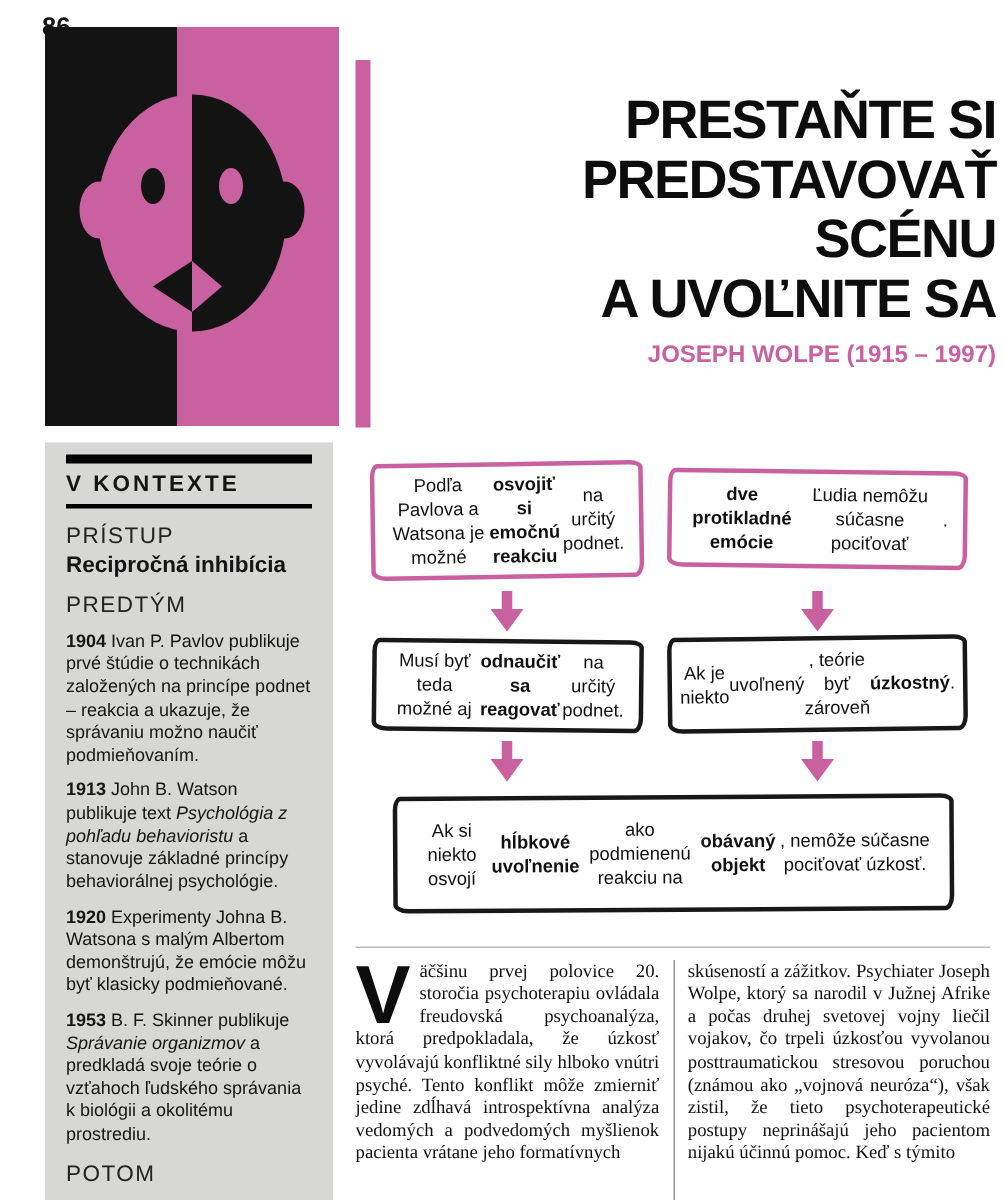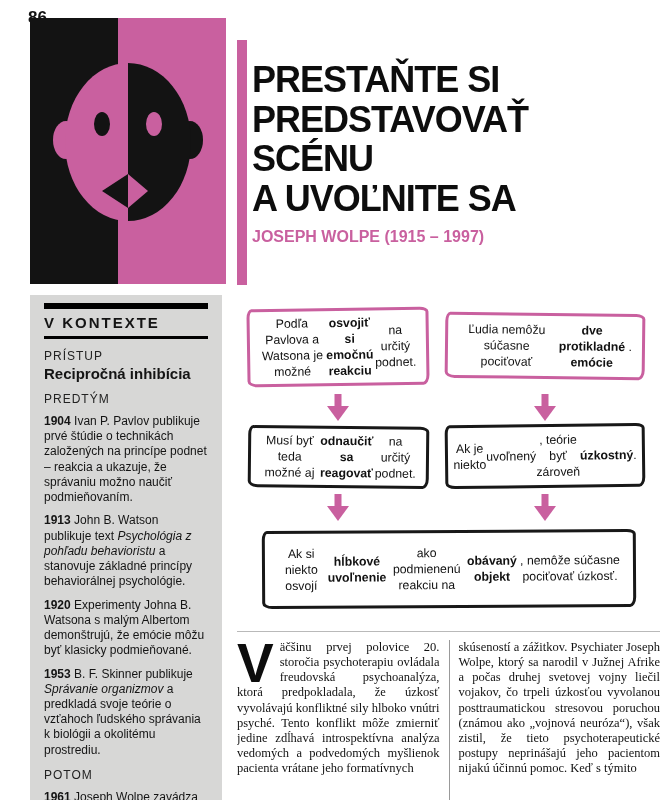--- a/index.html
+++ b/index.html
@@ -12,28 +12,28 @@
   body{font-family:"Liberation Sans",sans-serif;color:var(--ink);}
   .page{position:relative;width:669px;height:800px;background:#fff;overflow:hidden;margin:0 auto;}
 
   .page-num{position:absolute;left:28px;top:8px;font-size:17px;font-weight:bold;}
 
   .face-block{position:absolute;left:30px;top:18px;width:196px;height:266px;}
   .face-block svg{display:block;}
 
   .accent-bar{position:absolute;left:237px;top:40px;width:10px;height:245px;background:var(--pink);}
 
-  .title-block{position:absolute;left:252px;top:60px;width:398px;}
+  .title-block{position:absolute;left:266px;top:60px;width:398px;text-align:right;}
   .page-title{font-size:36px;line-height:1.1;font-weight:bold;letter-spacing:-1px;text-transform:uppercase;color:#0d0d0d;}
   .page-title span{display:block;}
   .subtitle{margin-top:10px;font-size:16px;font-weight:bold;color:var(--pink);letter-spacing:0px;}
 
   .sidebar{position:absolute;left:30px;top:295px;width:192px;height:505px;background:var(--gray);padding:8px 14px;overflow:hidden;}
   .ctx-header{border-top:6px solid #000;border-bottom:3px solid #000;padding:5px 0 5px 0;font-size:15px;font-weight:bold;letter-spacing:2px;}
-  .ctx-label{margin-top:10px;font-size:12px;letter-spacing:1px;color:#222;}
+  .ctx-label{margin-top:10px;font-size:15px;letter-spacing:1px;color:#222;}
   .ctx-approach{margin-top:2px;font-size:15px;font-weight:bold;}
   .entry{margin-top:8px;font-size:12px;line-height:1.27;}
   .entry .year{font-weight:bold;}
 
   .flowchart{position:absolute;left:237px;top:300px;width:423px;height:330px;}
   .fbox{position:absolute;background:#fff;display:flex;align-items:center;justify-content:center;text-align:center;
         font-size:12.3px;line-height:1.32;padding:8px 10px;color:#111;
         border-radius:5px 9px 6px 10px / 9px 5px 10px 6px;}
   .fbox.pink{border:3px solid var(--pink);}
   .fbox.black{border:3px solid #181818;}
@@ -132,22 +132,22 @@
     </div>
   </div>
 
   <div class="flowchart">
     <div class="fbox pink fb1">
         <span>Podľa Pavlova a Watsona je možné </span>
         <span style="font-weight: bold;">osvojiť si emočnú reakciu</span>
         <span> na určitý podnet.</span>
       </div>
     <div class="fbox pink fb2">
+        <span style="font-weight: bold;">dve protikladné emócie</span>
         <span>Ľudia nemôžu súčasne pociťovať </span>
-        <span style="font-weight: bold;">dve protikladné emócie</span>
         <span>.</span>
       </div>
 
     <svg class="arrow ar1" viewBox="0 0 22 28">
       <rect x="7.5" y="0" width="7" height="13" fill="var(--pink)"></rect>
       <polygon points="0,12 22,12 11,27" fill="var(--pink)"></polygon>
     </svg>
     <svg class="arrow ar2" viewBox="0 0 22 28">
       <rect x="7.5" y="0" width="7" height="13" fill="var(--pink)"></rect>
       <polygon points="0,12 22,12 11,27" fill="var(--pink)"></polygon>

